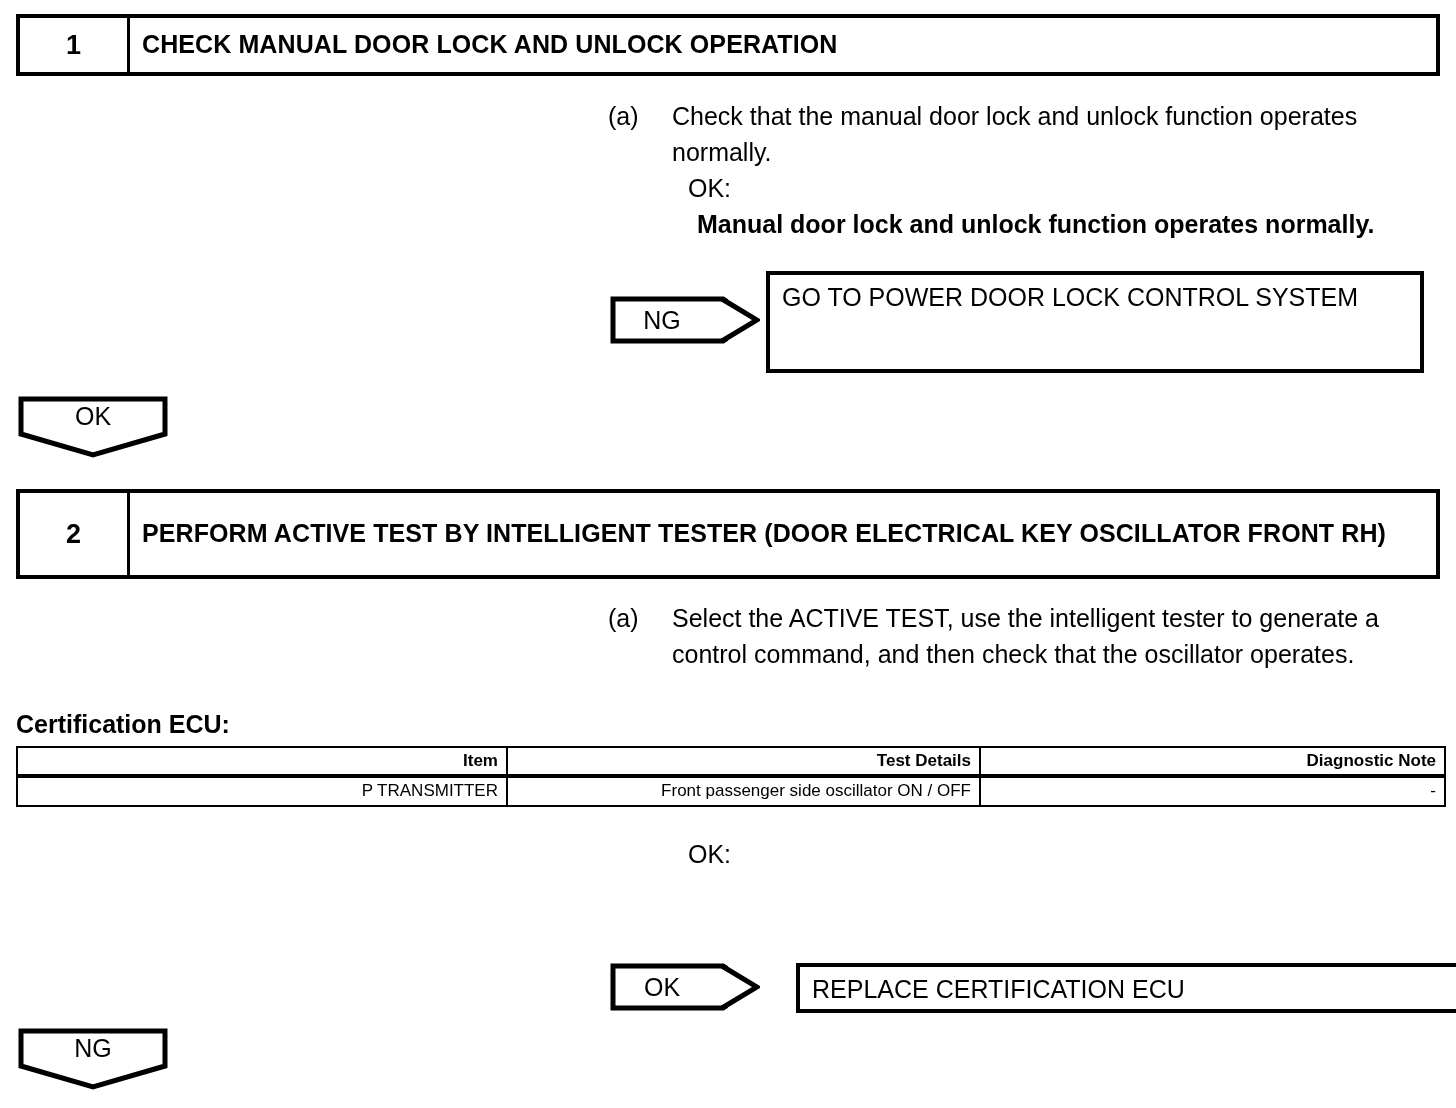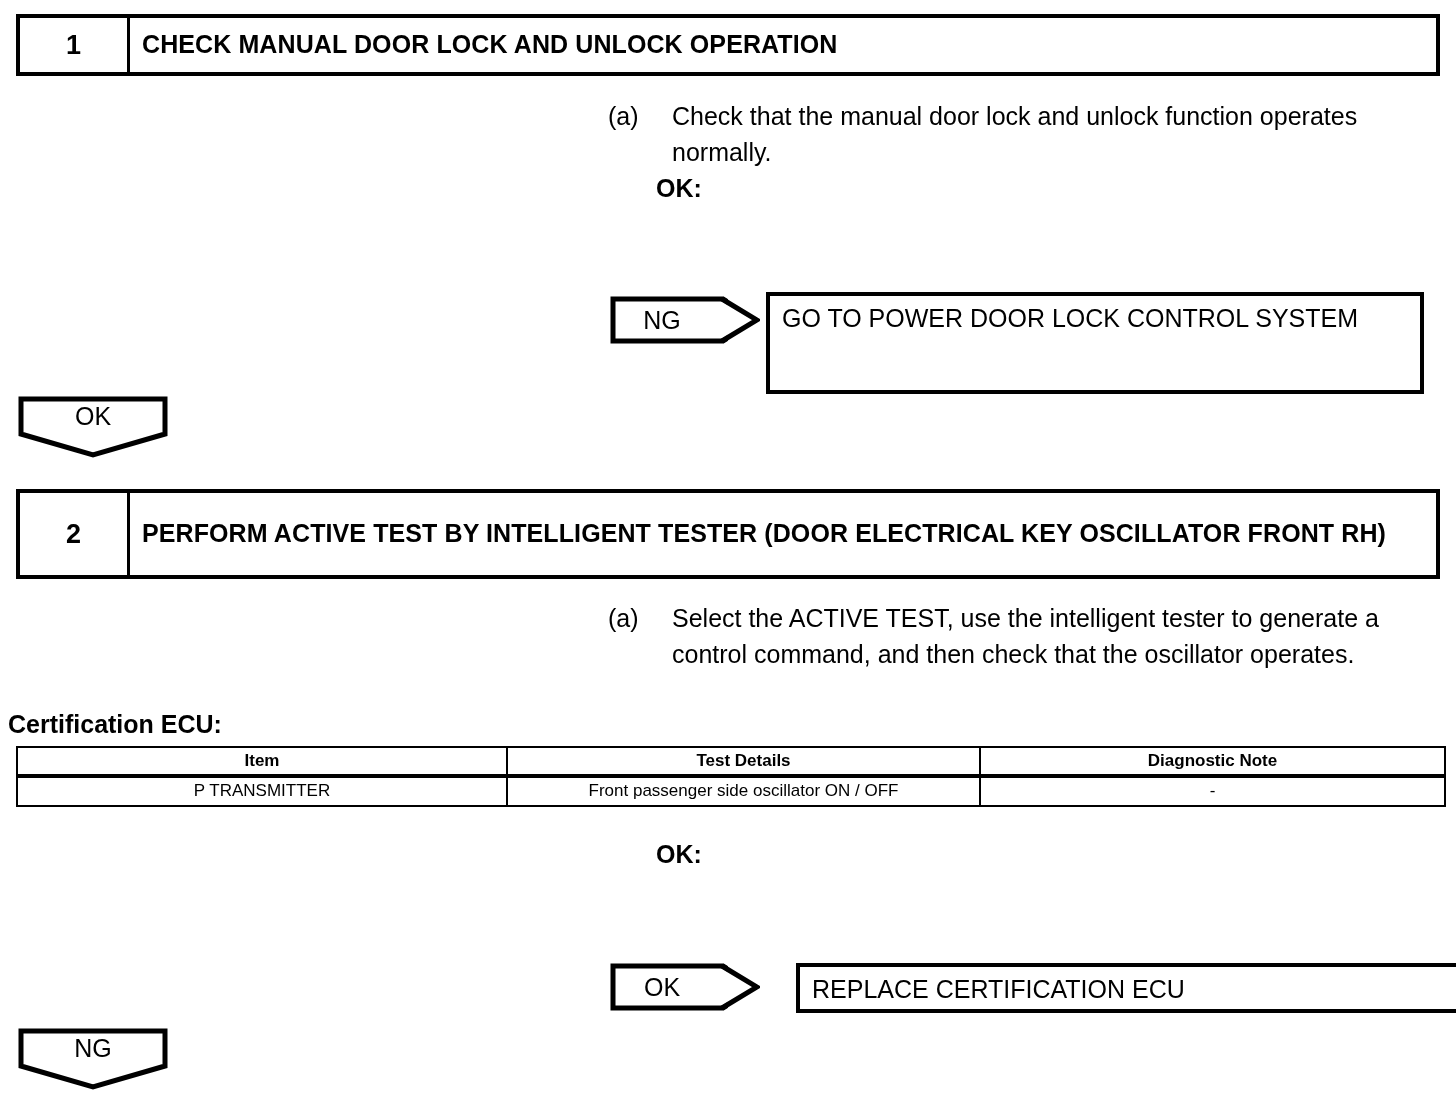--- a/index.html
+++ b/index.html
@@ -62,22 +62,22 @@
   .instr-marker {
     width: 64px;
     flex: 0 0 64px;
     font-weight: normal;
   }
   .instr-text {
     flex: 1 1 auto;
     font-weight: normal;
   }
   .ok-label {
-    font-weight: bold;
-    margin-left: 48px;
+    font-weight: normal;
+    margin-left: 80px;
   }
   .ok-detail {
     font-weight: bold;
     margin-left: 89px;
   }
 
   
   .judge-arrow {
     position: absolute;
     width: 150px;
@@ -150,21 +150,21 @@
   
   .data-table {
     position: absolute;
     border-collapse: collapse;
     background: #fff;
     table-layout: fixed;
   }
   .data-table th,
   .data-table td {
     border: 2px solid #000;
-    text-align: center;
+    text-align: right;
     vertical-align: middle;
     padding: 3px 8px;
     font-size: 17px;
     line-height: 1.2;
     height: 28px;
     box-sizing: border-box;
   }
   .data-table th {
     font-weight: bold;
     border-bottom-width: 4px;
@@ -183,32 +183,33 @@
   <div class="step-num">1</div>
   <div class="step-title">CHECK MANUAL DOOR LOCK AND UNLOCK OPERATION</div>
 </div>
 
 <div class="instr" style="left:608px; top:98px; width:800px;">
   <div class="instr-row">
     <span class="instr-marker">(a)</span>
     <span class="instr-text">Check that the manual door lock and unlock function operates normally.</span>
   </div>
   <div class="ok-label">OK:</div>
+  <div class="ok-detail">Manual door lock and unlock function operates normally.</div>
 </div>
 
 <div class="judge-arrow" style="left:610px; top:296px;">
   <svg viewBox="0 0 150 48" xmlns="http://www.w3.org/2000/svg">
     <path d="M 3 3 L 113 3 L 147 24 L 113 45 L 3 45 Z" fill="#ffffff" stroke="#000000" stroke-width="5" stroke-linejoin="miter"></path>
     <rect x="118" y="0" width="34" height="48" fill="#ffffff"></rect>
     <path d="M 112 3 L 147 24 L 112 45" fill="none" stroke="#000000" stroke-width="5" stroke-linejoin="miter"></path>
   </svg>
   <span class="jlabel">NG</span>
 </div>
 
-<div class="result-box" style="left:766px; top:292px; width:658px; height:102px;">
+<div class="result-box" style="left:766px; top:271px; width:658px; height:102px;">
   <span>GO TO POWER DOOR LOCK CONTROL SYSTEM</span>
 </div>
 
 <div class="flow-down" style="left:18px; top:396px;">
   <svg viewBox="0 0 150 62" xmlns="http://www.w3.org/2000/svg">
     <path d="M 3 3 L 147 3 L 147 38 L 75 59 L 3 38 Z" fill="#ffffff" stroke="#000000" stroke-width="5" stroke-linejoin="miter"></path>
   </svg>
   <span class="dlabel">OK</span>
 </div>
 
@@ -217,21 +218,21 @@
   <div class="step-title">PERFORM ACTIVE TEST BY INTELLIGENT TESTER (DOOR ELECTRICAL KEY OSCILLATOR FRONT RH)</div>
 </div>
 
 <div class="instr" style="left:608px; top:600px; width:800px;">
   <div class="instr-row">
     <span class="instr-marker">(a)</span>
     <span class="instr-text">Select the ACTIVE TEST, use the intelligent tester to generate a control command, and then check that the oscillator operates.</span>
   </div>
 </div>
 
-<div class="section-label" style="left:8px; top:712px;">
+<div class="section-label" style="left:16px; top:712px;">
   <span>Certification ECU:</span>
 </div>
 
 <table class="data-table" style="left:16px; top:746px; width:1428px;">
   <thead>
     <tr>
       <th class="col-item">Item</th>
       <th class="col-test">Test Details</th>
       <th class="col-note">Diagnostic Note</th>
     </tr>

